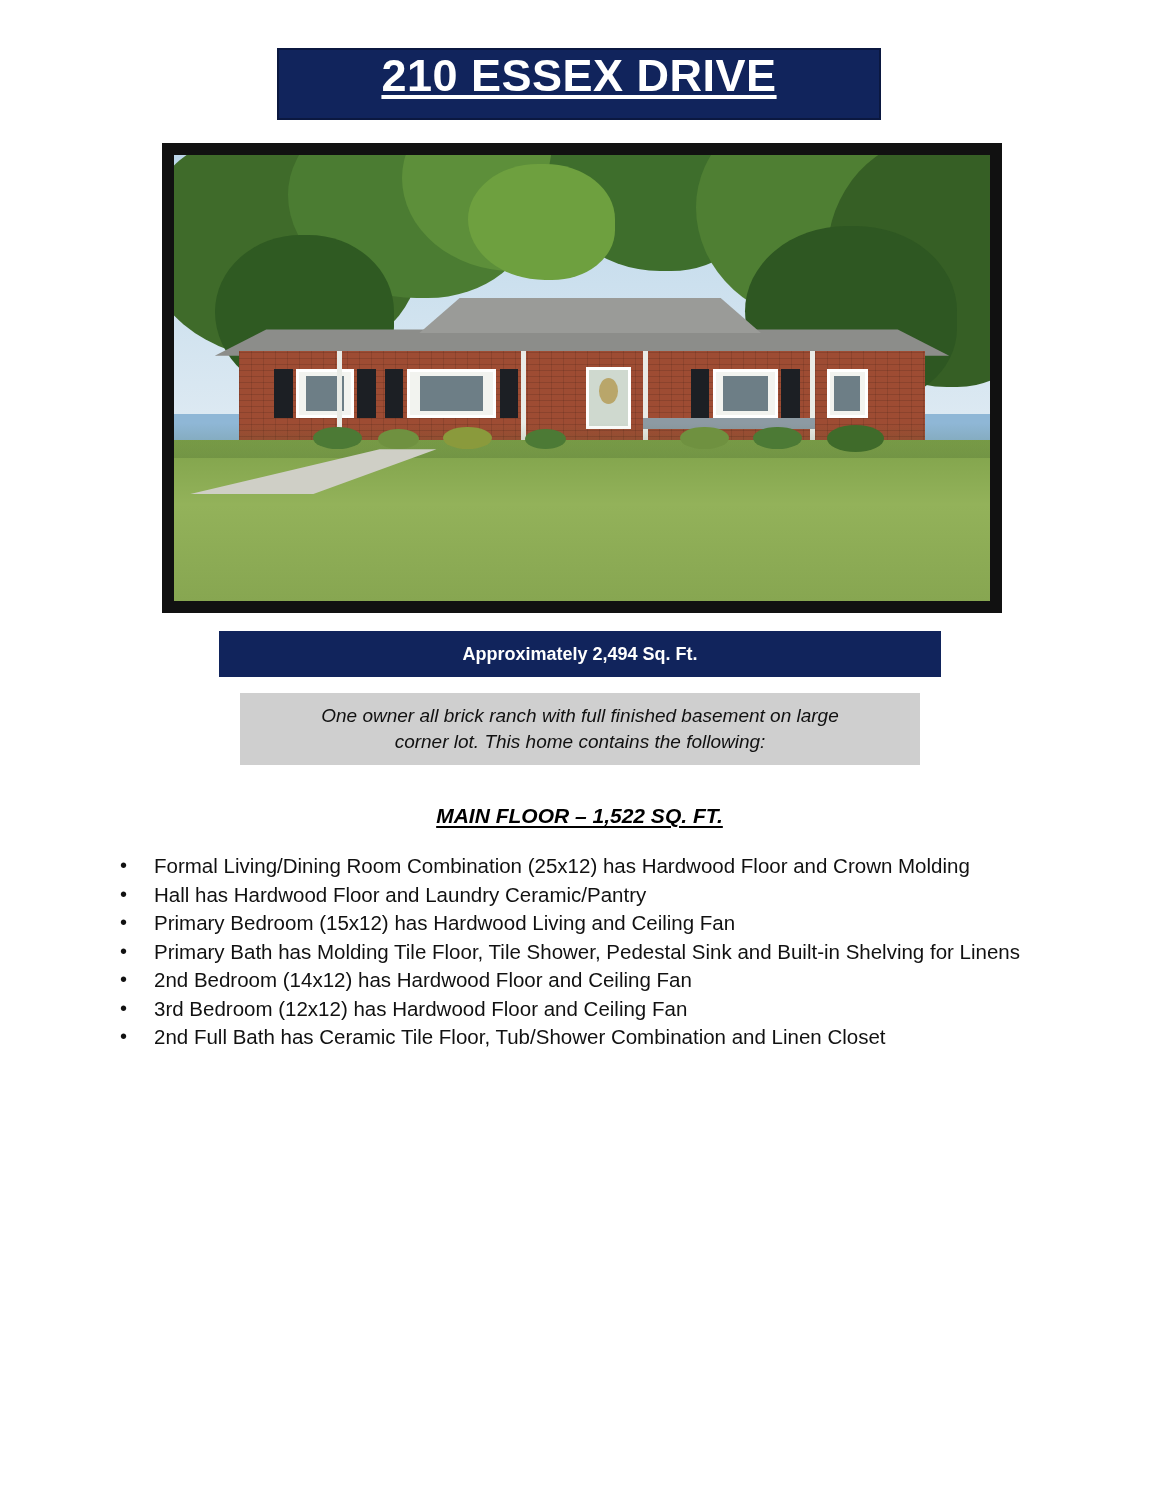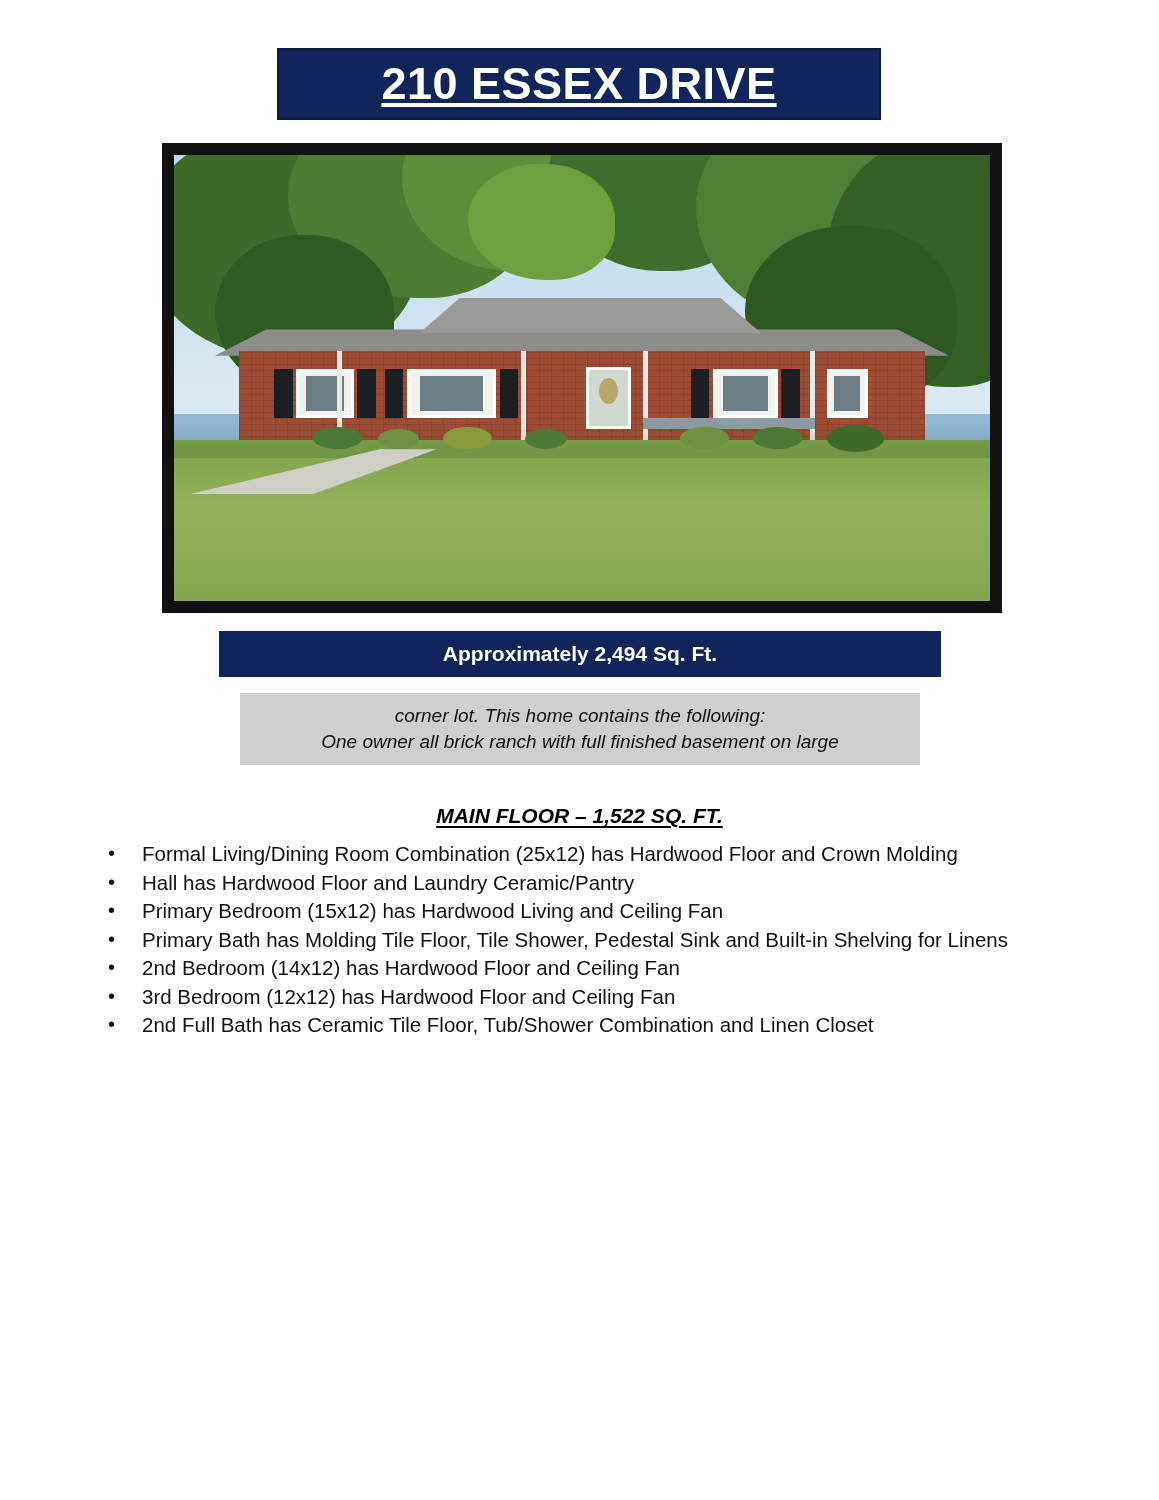--- a/index.html
+++ b/index.html
@@ -19,21 +19,21 @@
   
   .title-banner {
     position: absolute;
     left: 277px;
     top: 48px;
     width: 600px;
     height: 68px;
     background: #11245c;
     border: 2px solid #0b1840;
     display: flex;
-    align-items: center;
+    align-items: flex-start;
     justify-content: center;
   }
   .title-banner .title-text {
     color: #ffffff;
     font-size: 45px;
     font-weight: bold;
     letter-spacing: 0.5px;
     text-decoration: underline;
     text-underline-offset: 4px;
     white-space: nowrap;
@@ -166,21 +166,21 @@
     top: 631px;
     width: 722px;
     height: 46px;
     background: #11245c;
     display: flex;
     align-items: center;
     justify-content: center;
   }
   .sqft-banner .sqft-text {
     color: #ffffff;
-    font-size: 21px;
+    font-size: 18px;
     font-weight: bold;
   }
 
   
   .intro-box {
     position: absolute;
     left: 240px;
     top: 693px;
     width: 680px;
     height: 72px;
@@ -212,21 +212,21 @@
     text-underline-offset: 3px;
     margin-top: 12px;
   }
 
   
   .features {
     position: absolute;
     left: 96px;
     top: 840px;
     width: 980px;
-    margin: 0;
+    margin: 12px;
     padding: 0;
     list-style: none;
   }
   .features li {
     position: relative;
     padding-left: 46px;
     font-size: 20.5px;
     line-height: 28.5px;
     margin-bottom: 0px;
     color: #111111;
@@ -308,22 +308,22 @@
     <div class="shrub" style="left:71%; top:61%; width:6%; height:5%;"></div>
     <div class="shrub" style="left:80%; top:60.5%; width:7%; height:6%; background:#3f6b2a;"></div>
   </div>
 </div>
 
 <div class="sqft-banner">
   <div class="sqft-text">Approximately 2,494 Sq. Ft.</div>
 </div>
 
 <div class="intro-box">
+  <div class="intro-line">One owner all brick ranch with full finished basement on large</div>
   <div class="intro-line">corner lot.  This home contains the following:</div>
-  <div class="intro-line">One owner all brick ranch with full finished basement on large</div>
 </div>
 
 <div class="section-heading">MAIN FLOOR – 1,522 SQ. FT.</div>
 
 <ul class="features">
   <li>Formal Living/Dining Room Combination (25x12) has Hardwood Floor and Crown Molding</li>
   <li>Hall has Hardwood Floor and Laundry Ceramic/Pantry</li>
   <li>Primary Bedroom (15x12) has Hardwood Living and Ceiling Fan</li>
   <li>Primary Bath has Molding Tile Floor, Tile Shower, Pedestal Sink and Built-in Shelving for Linens</li>
   <li>2nd Bedroom (14x12) has Hardwood Floor and Ceiling Fan</li>

